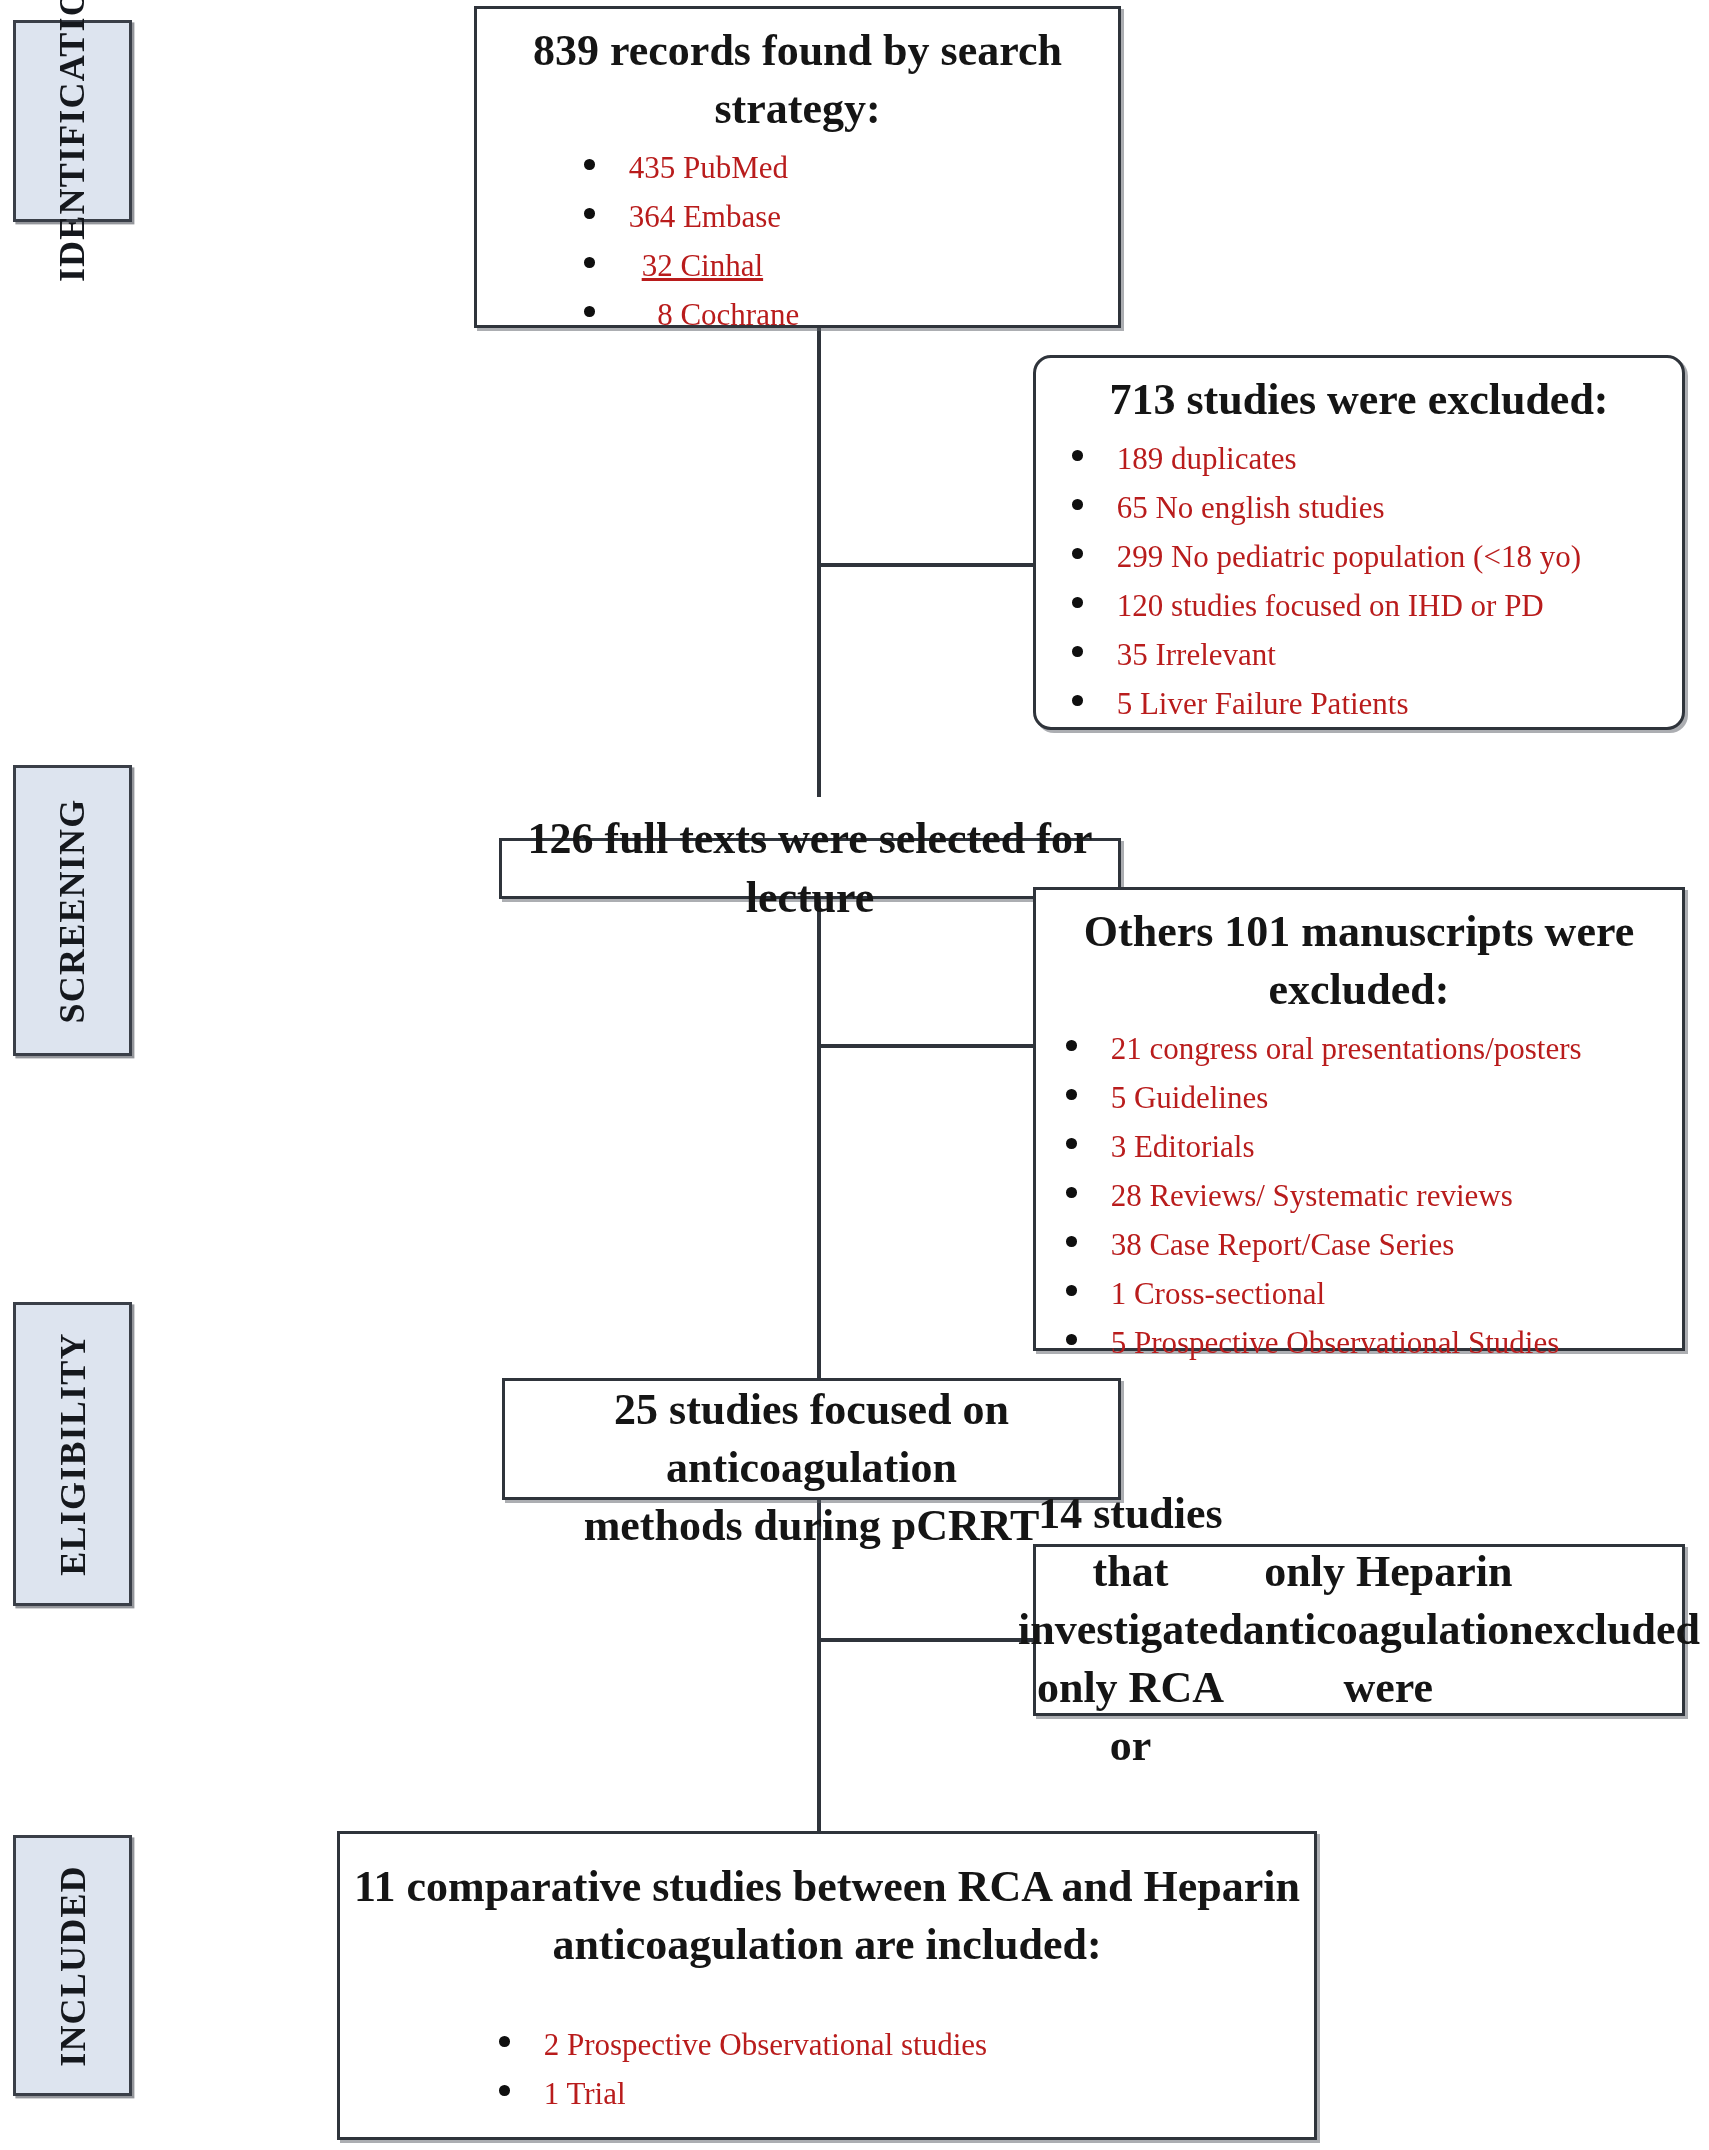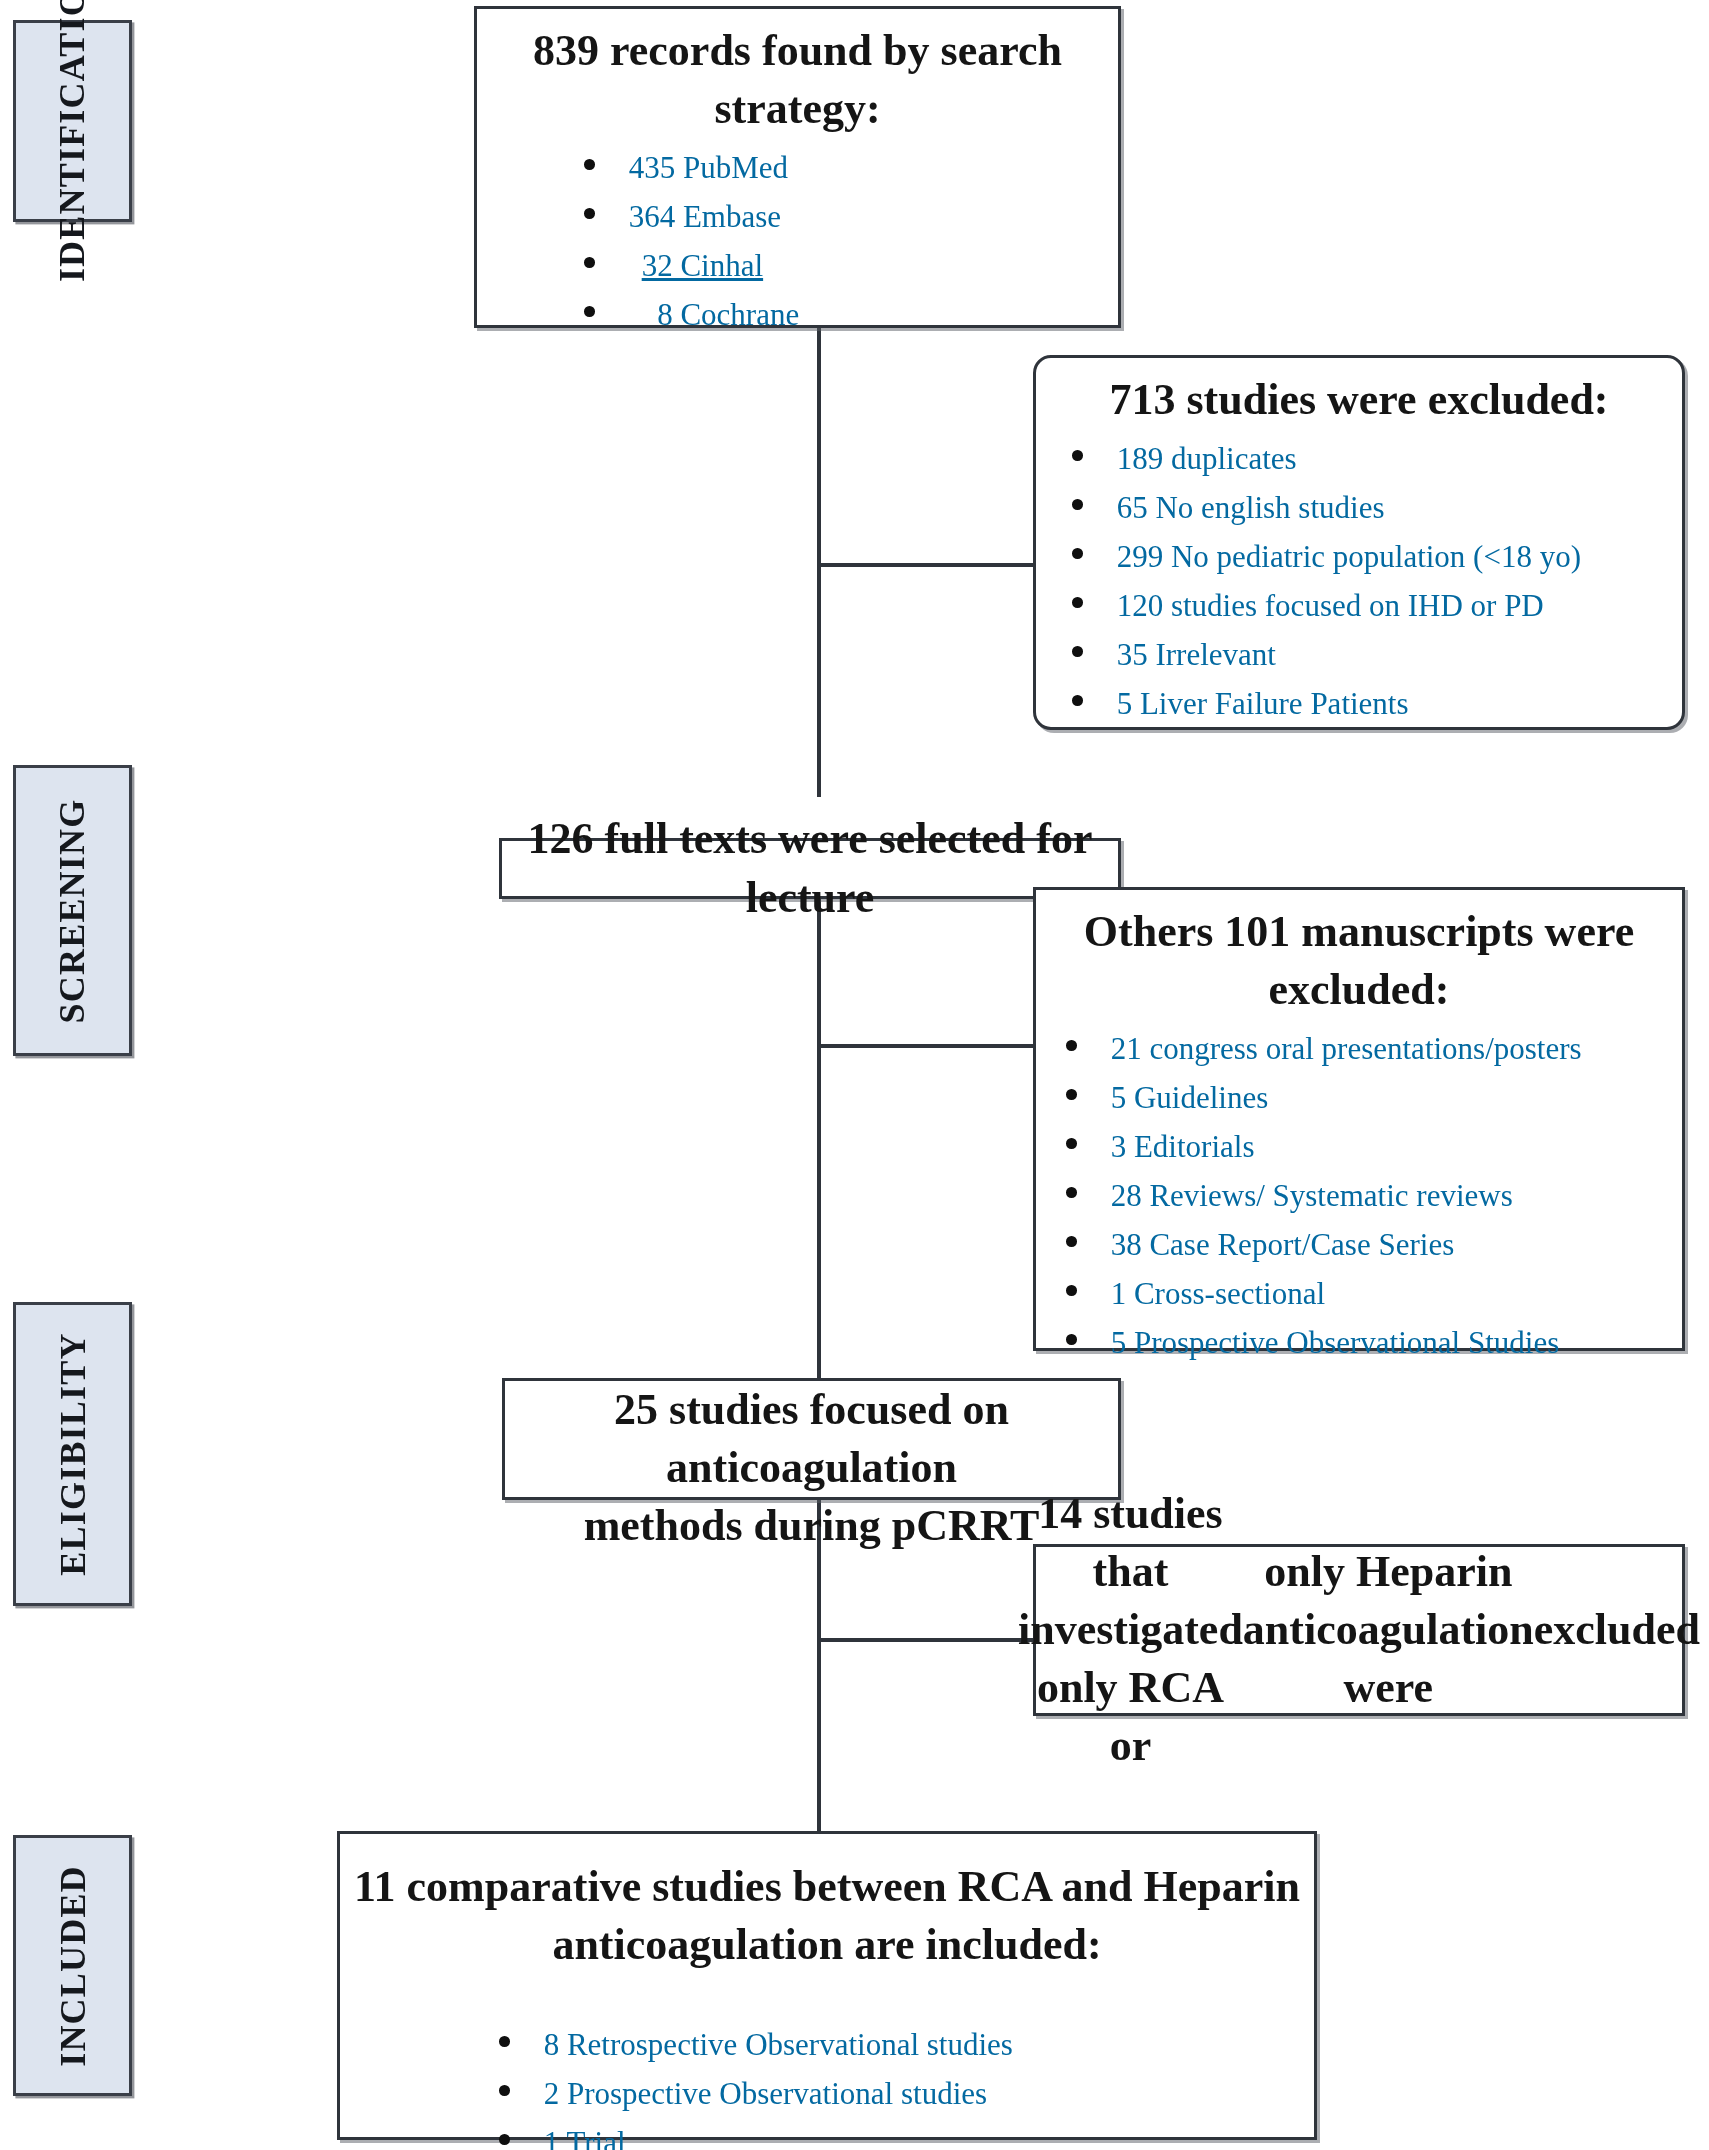--- a/index.html
+++ b/index.html
@@ -74,21 +74,21 @@
   }
   .bullet-list.left-align {
     align-items: flex-start;
     padding-left: 71px;
   }
   .bullet-list li {
     display: flex;
     align-items: baseline;
     font-size: 31px;
     line-height: 1.58;
-    color: #0369a1;
+    color: #b91c1c;
   }
   .bullet-list li .dot {
     flex: 0 0 auto;
     width: 10.7px;
     height: 10.7px;
     border-radius: 50%;
     background: #0f0f0f;
     margin-right: 34px;
     position: relative;
     top: -8.3px;
@@ -247,24 +247,20 @@
     <p class="box-title only">only Heparin anticoagulation were</p>
     <p class="box-title only">excluded</p>
   </div>
 
   <div class="flow-box" style="left:337px; top:1831px; width:980px; height:309px; padding:24px 12px;">
     <p class="box-title" style="margin-bottom:0;">11 comparative studies between RCA and Heparin</p>
     <p class="box-title" style="margin-bottom:47px;">anticoagulation are included:</p>
     <ul class="bullet-list center-pack" style="padding-left:147px;">
       <li>
         <span class="dot"></span>
-        <span class="txt">8 Retrospective Observational studies</span>
-      </li>
-      <li>
-        <span class="dot"></span>
         <span class="txt">2 Prospective Observational studies</span>
       </li>
       <li>
         <span class="dot"></span>
         <span class="txt">1 Trial</span>
       </li>
     </ul>
   </div>
 
 </div>

